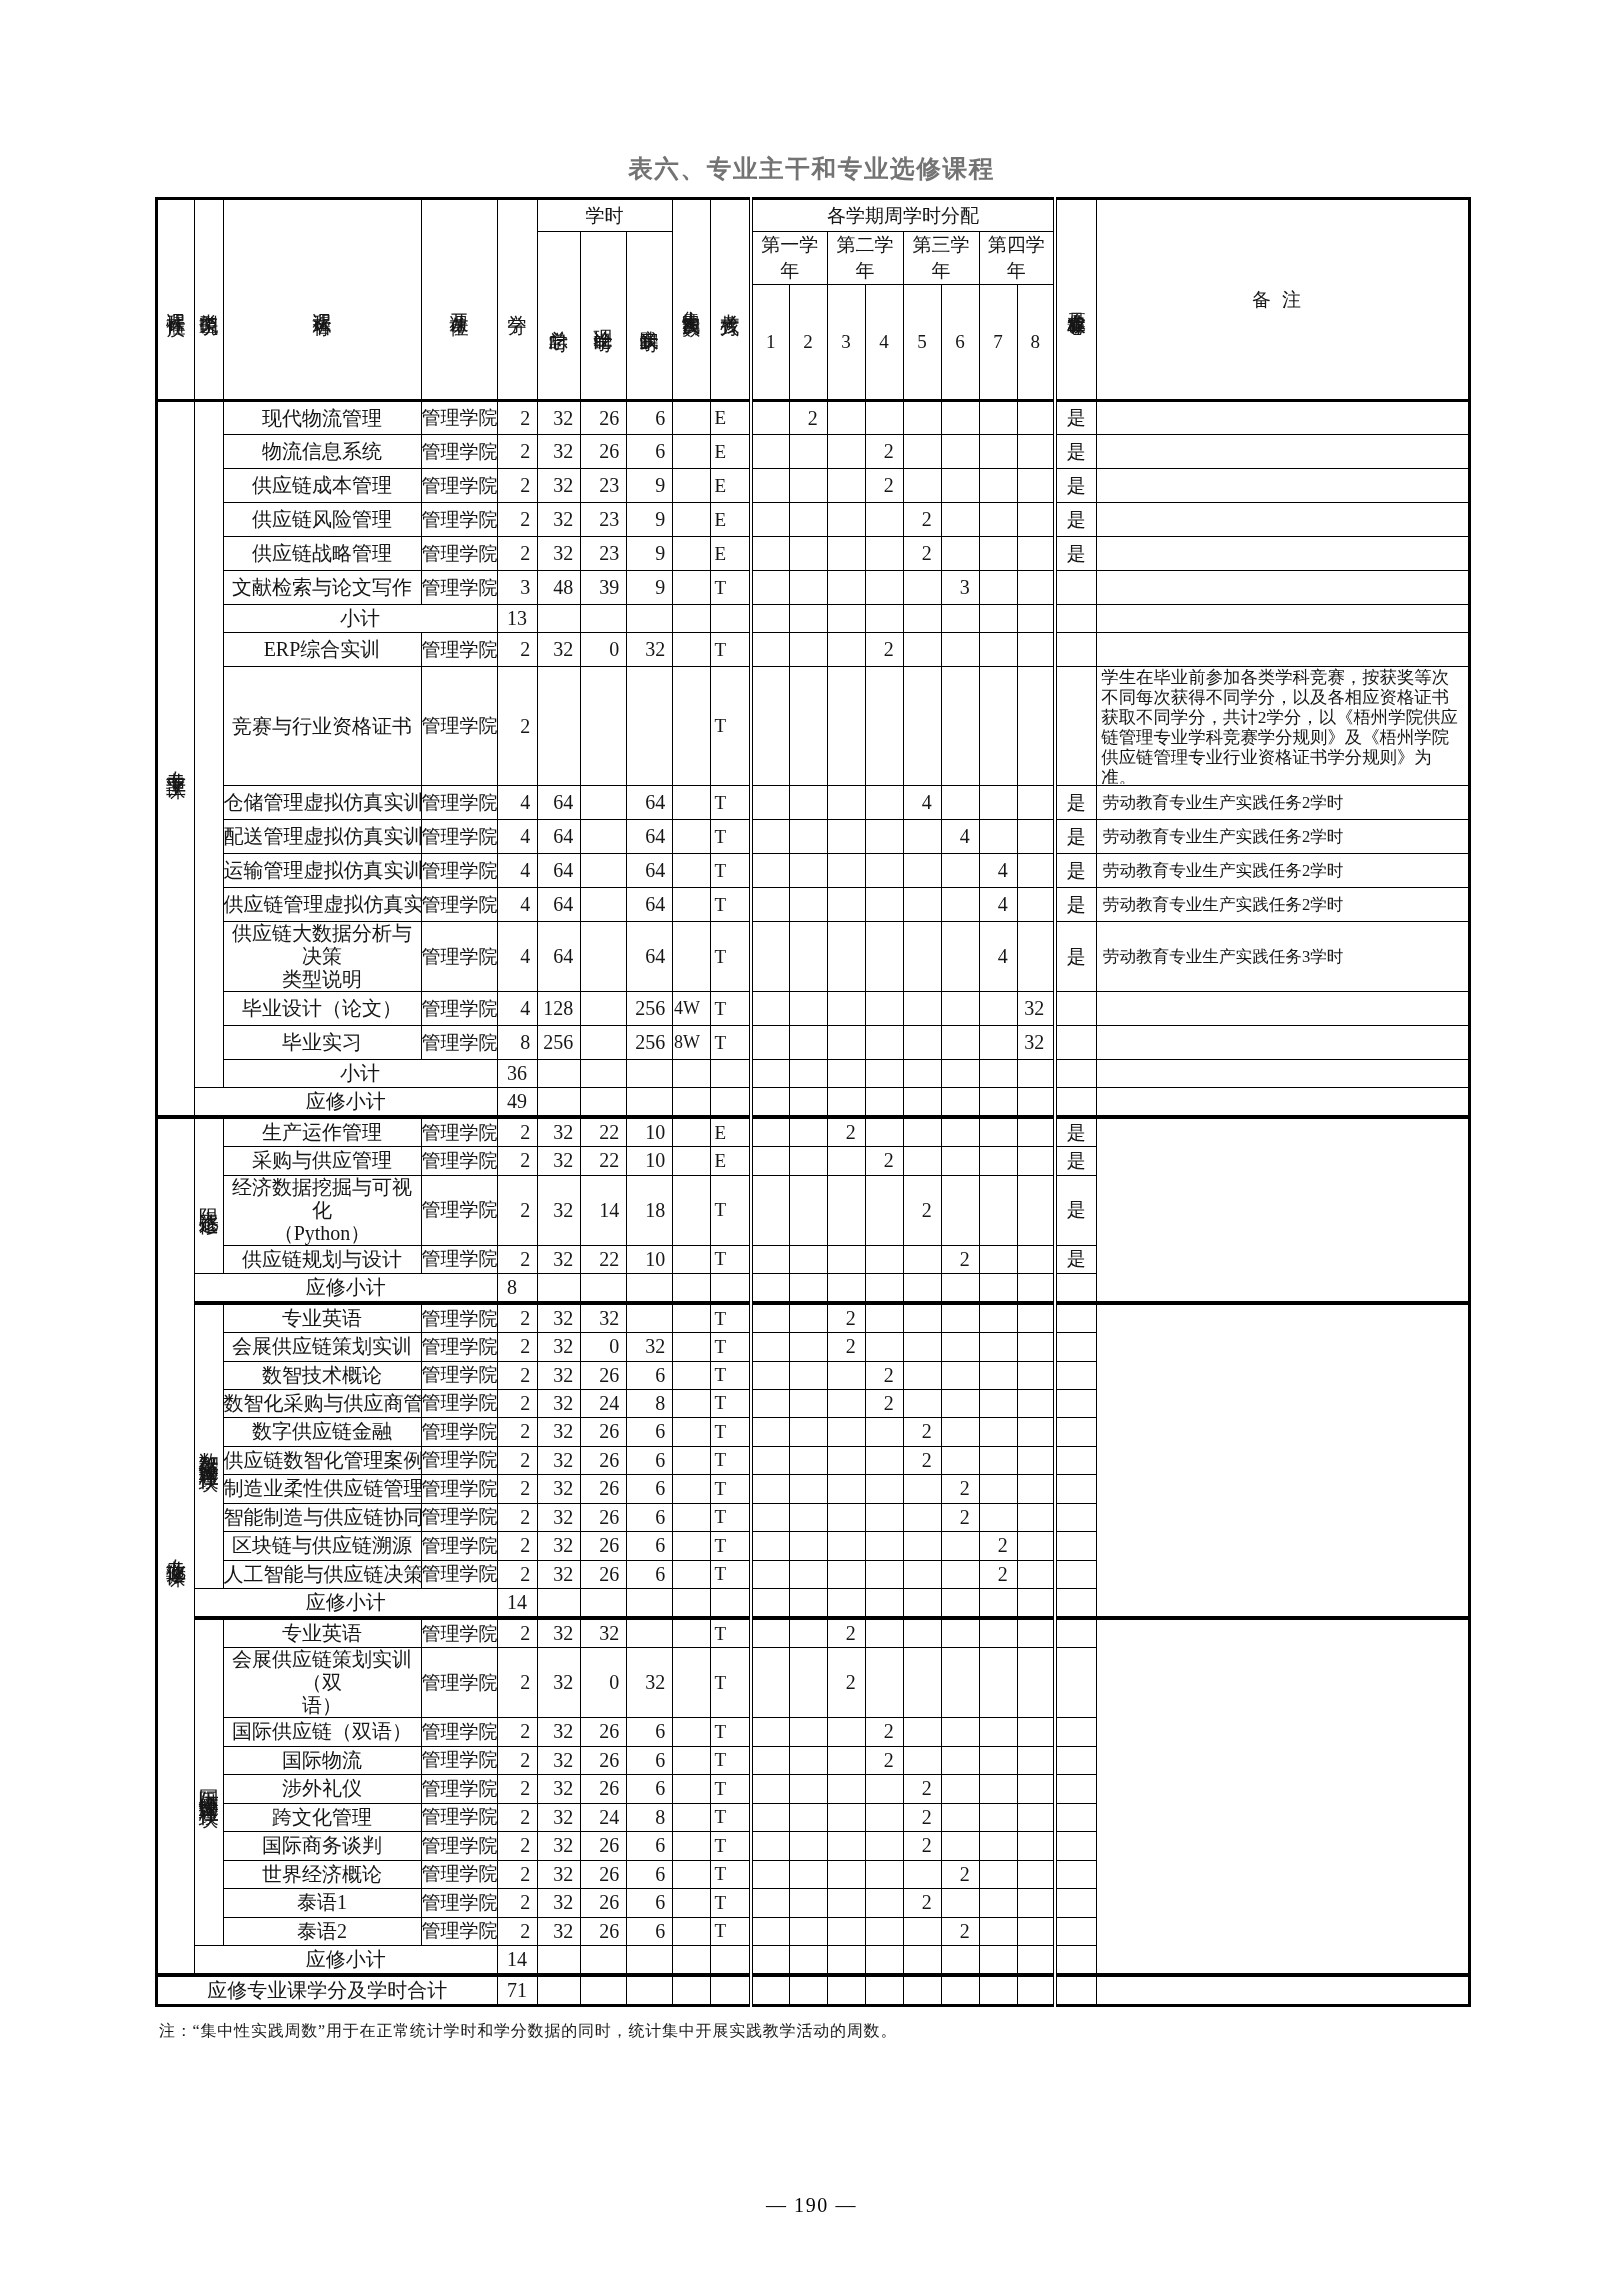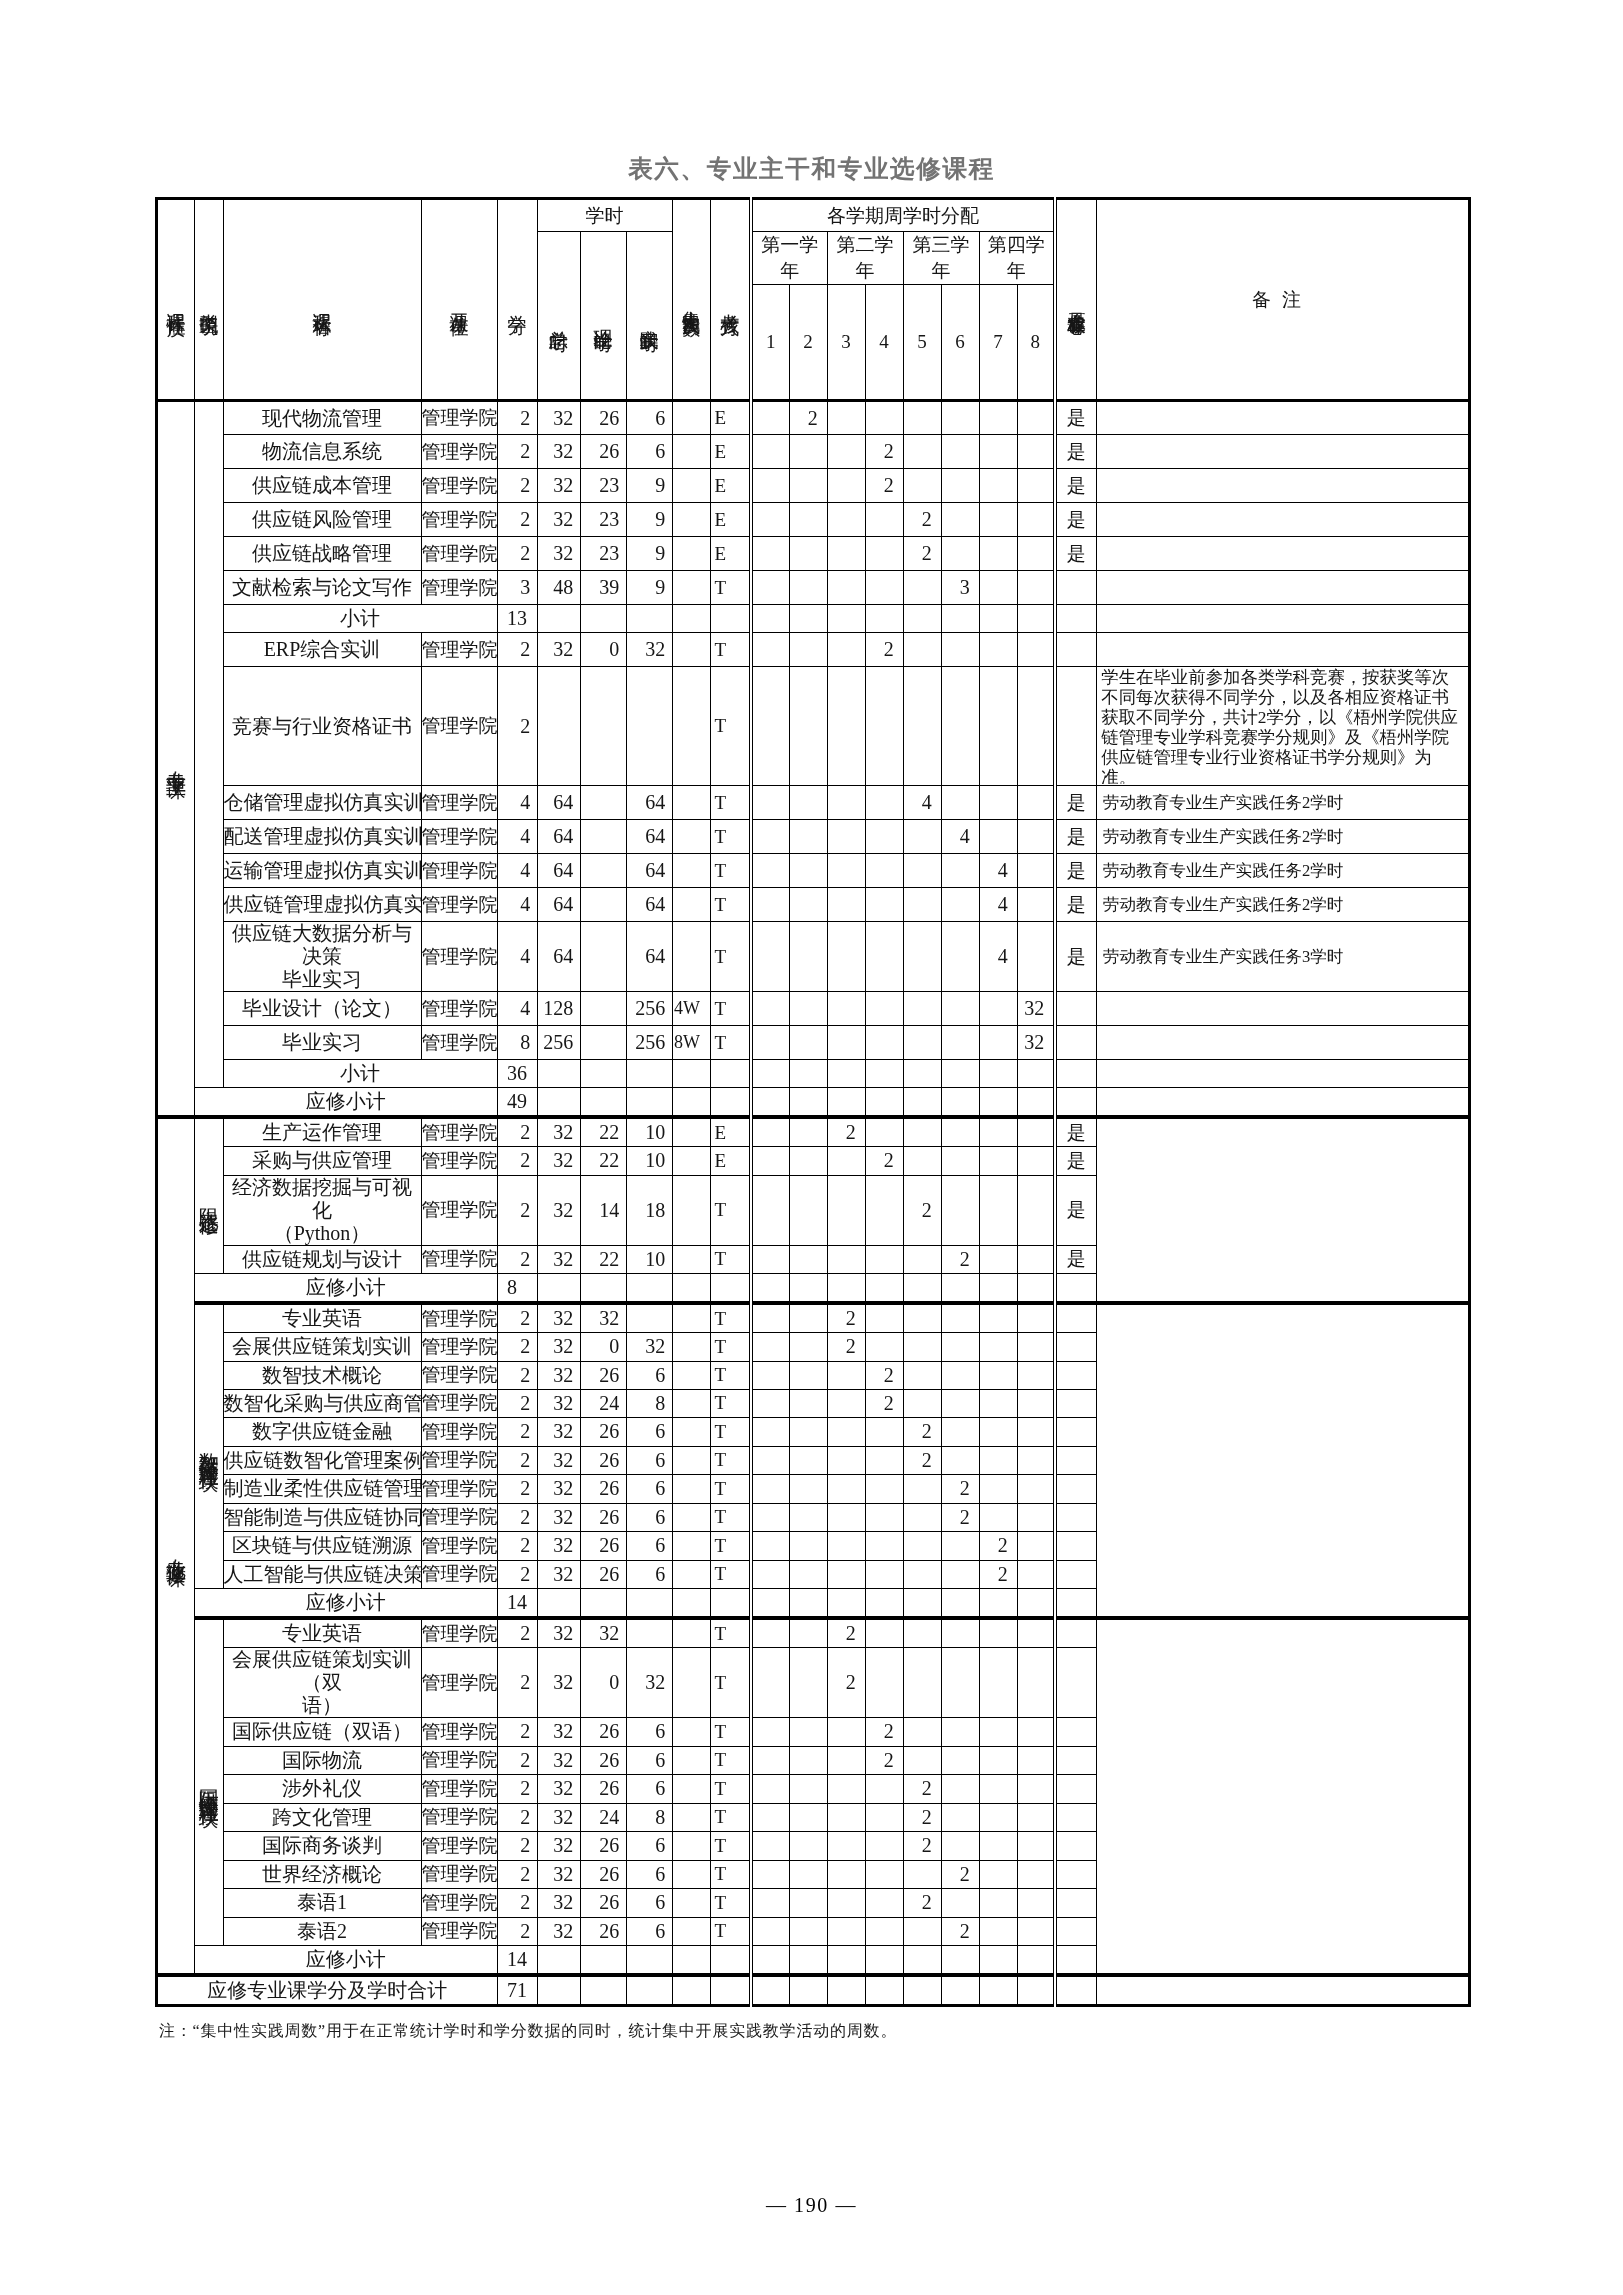--- a/index.html
+++ b/index.html
@@ -375,21 +375,21 @@
         <td class="num sem"></td>
         <td class="num sem"></td>
         <td class="num sem"></td>
         <td class="num sem">4</td>
         <td class="num sem"></td>
         <td class="core dl2">是</td>
         <td class="rmk">劳动教育专业生产实践任务2学时</td>
       </tr>
       <tr style="height: 48px;">
         <td class="nm wrap">供应链大数据分析与决策
-毕业实习</td>
+类型说明</td>
         <td class="un">管理学院</td>
         <td class="num">4</td>
         <td class="num">64</td>
         <td class="num"></td>
         <td class="num">64</td>
         <td class="wk"></td>
         <td class="ass">T</td>
         <td class="num sem dl"></td>
         <td class="num sem"></td>
         <td class="num sem"></td>

